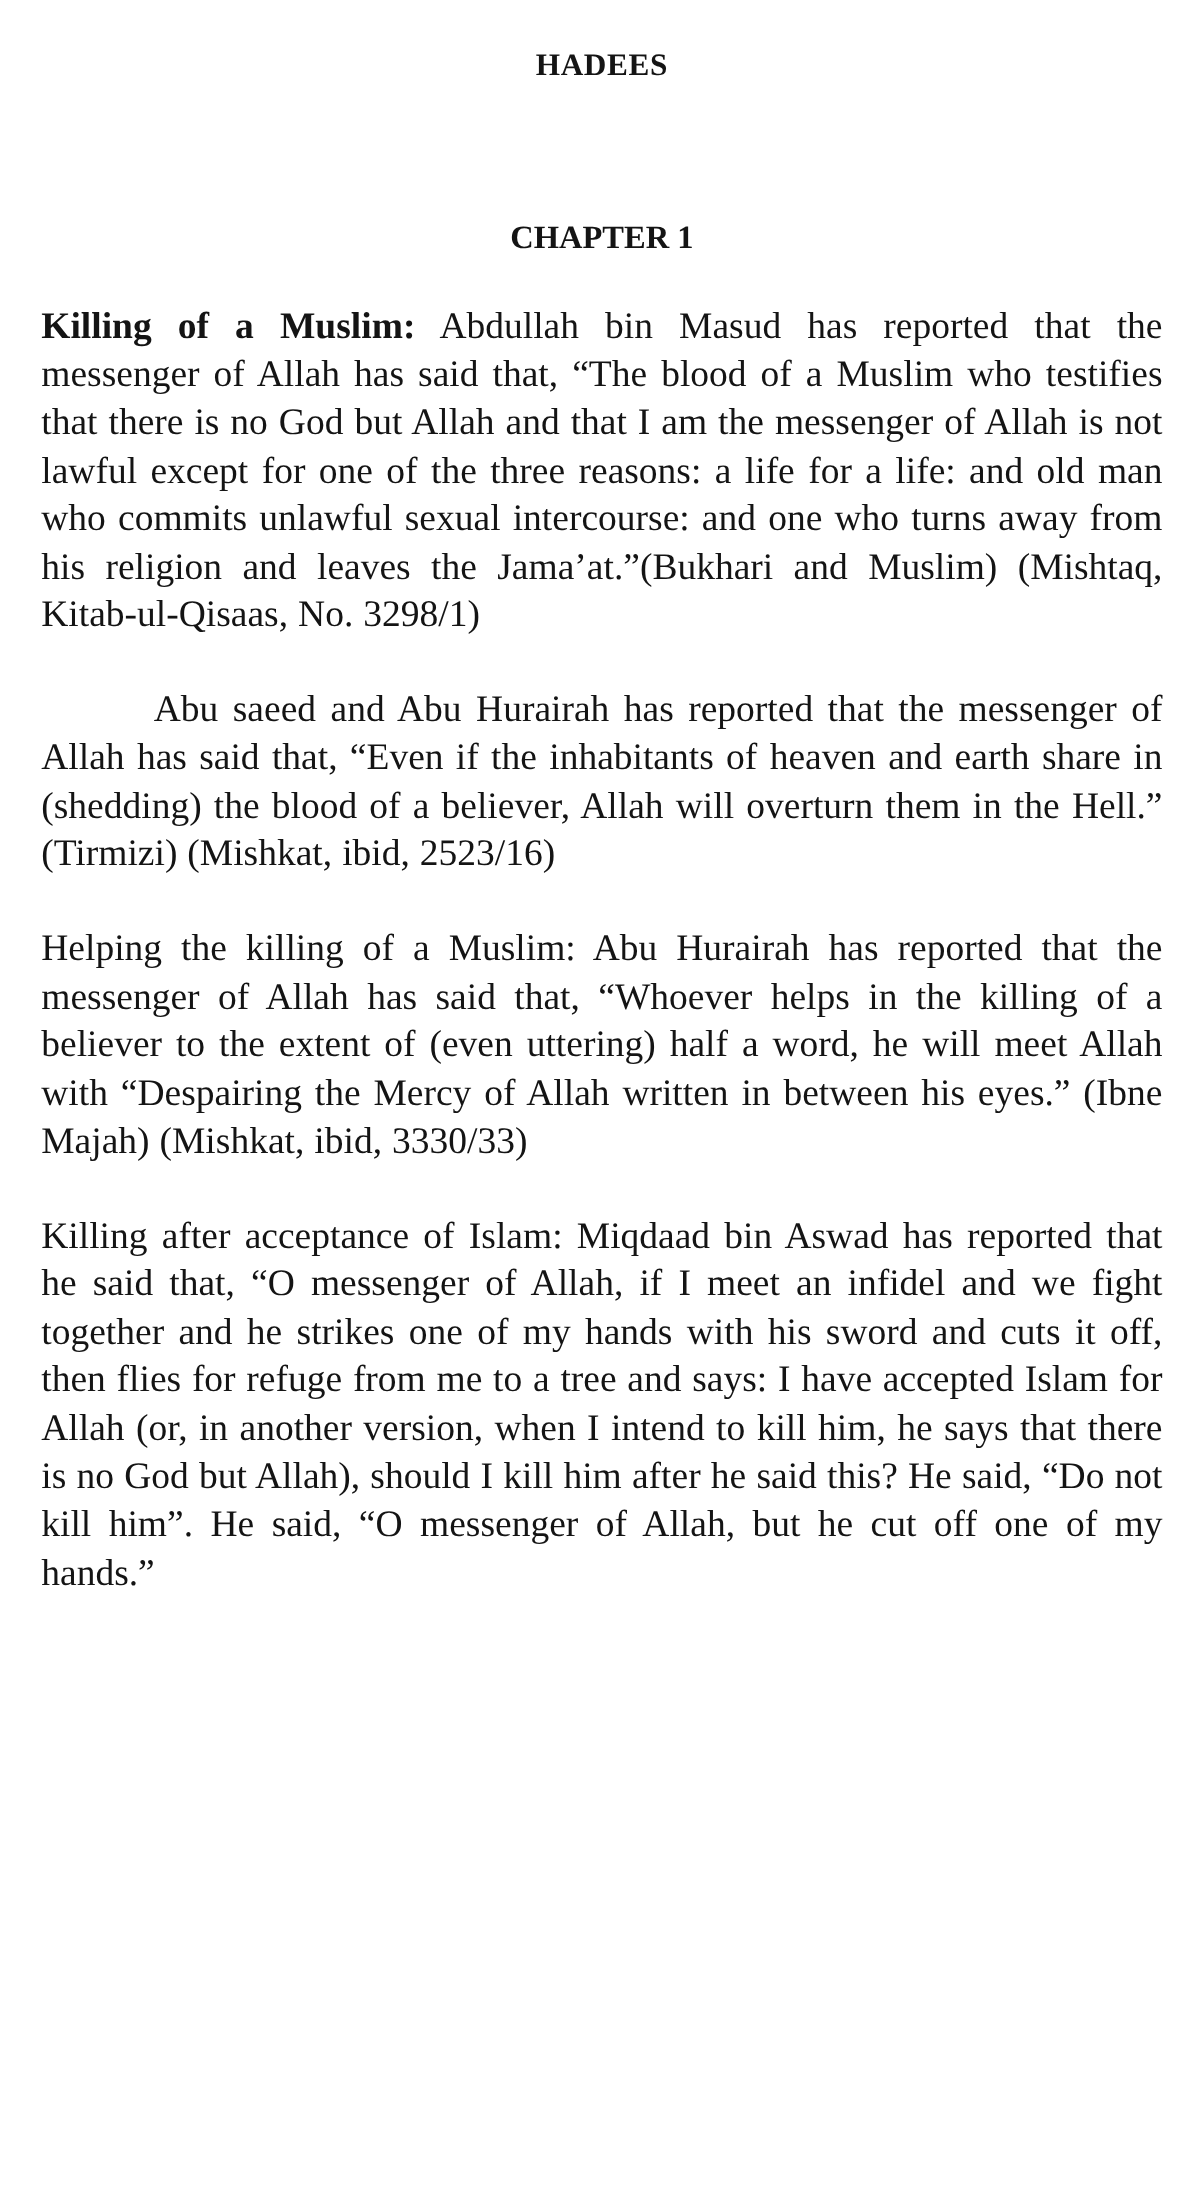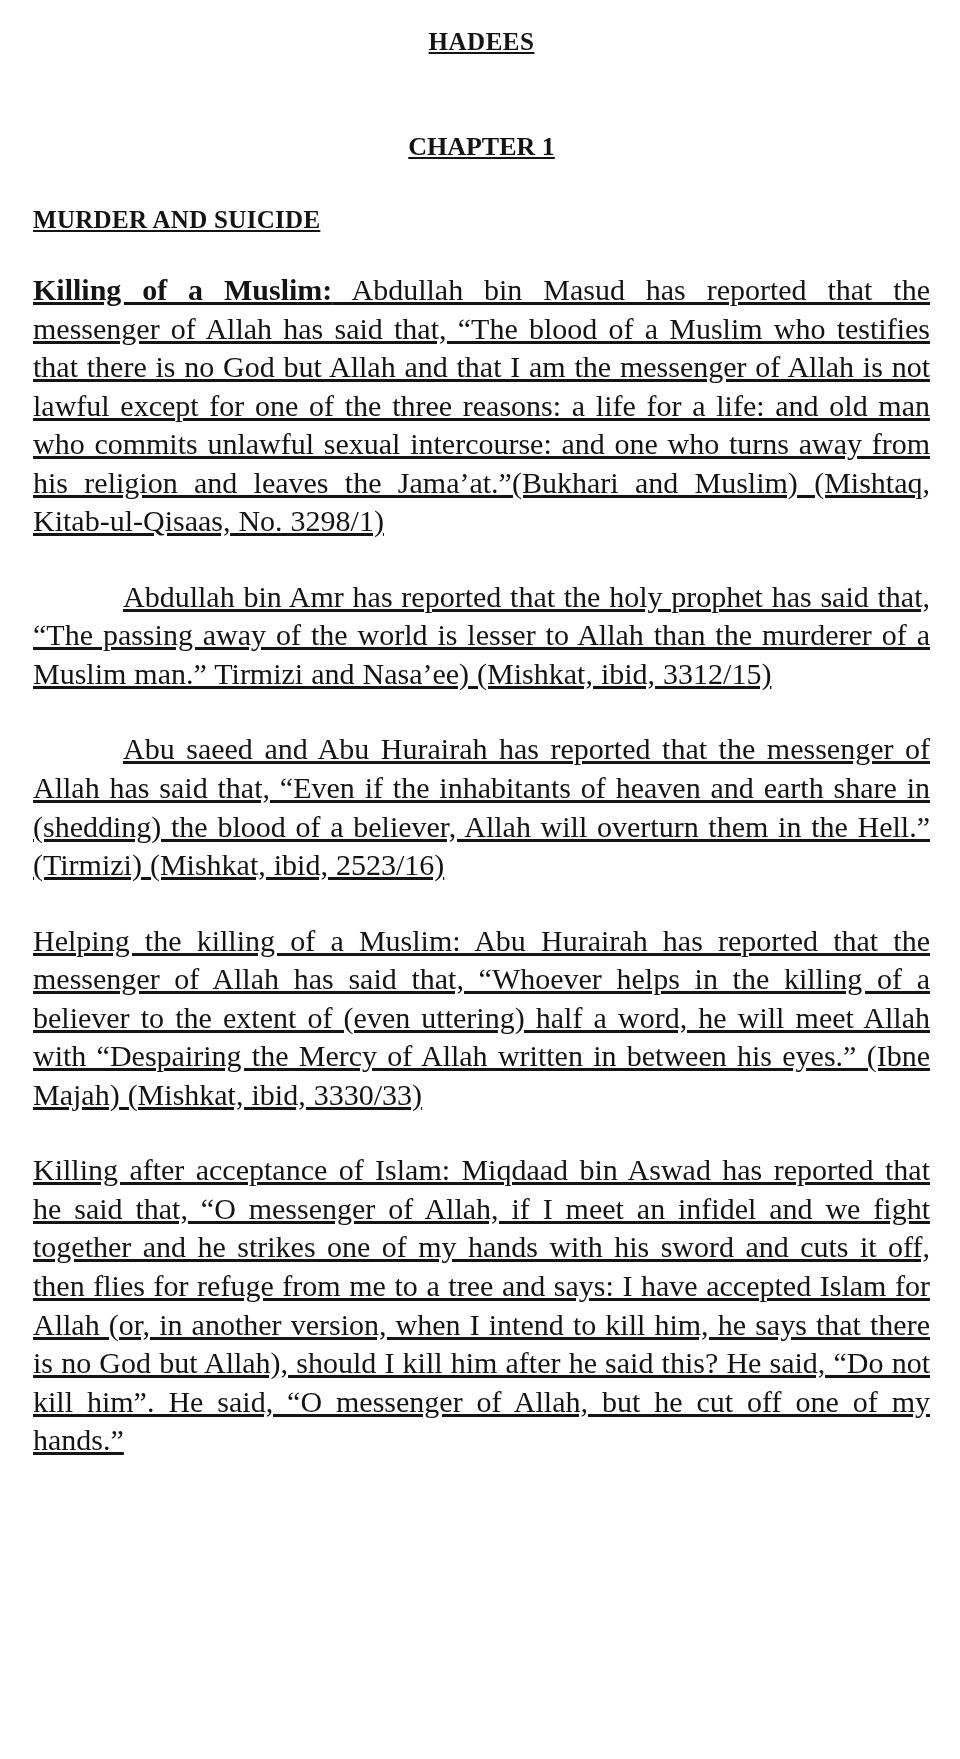--- a/index.html
+++ b/index.html
@@ -7,34 +7,33 @@
     background: #ffffff;
   }
   body {
     width: 960px;
     min-height: 1759px;
     margin: 0 auto;
     font-family: "Liberation Serif", serif;
     color: #141414;
   }
   .page {
-    padding: 28px 30px 60px 33px;
-    text-decoration: underline;
+    padding: 39px 30px 60px 33px;
   }
   .doc-title {
     text-align: center;
     font-size: 25px;
     font-weight: bold;
     letter-spacing: 0.5px;
   }
   .chapter-heading {
     text-align: center;
     font-size: 26px;
     font-weight: bold;
-    margin-top: 76px;
+    margin-top: 108px;
   }
   .section-heading {
     font-size: 25px;
     font-weight: bold;
     margin-top: 44px;
     letter-spacing: 0.3px;
   }
   .para {
     font-size: 30px;
     line-height: 1.285;
@@ -51,25 +50,23 @@
 </style>
 </head>
 <body>
 
 <div class="page">
 
   <h1 class="doc-title">HADEES</h1>
 
   <h2 class="chapter-heading">CHAPTER 1</h2>
 
-  <h3 class="section-heading">MURDER AND SUICIDE</h3>
 
   <p class="para"><strong class="lead">Killing of a Muslim:</strong><span> Abdullah bin Masud has reported that the messenger of Allah has said that, “The blood of a Muslim who testifies that there is no God but Allah and that I am the messenger of Allah is not lawful except for one of the three reasons: a life for a life: and old man who commits unlawful sexual intercourse: and one who turns away from his religion and leaves the Jama’at.”(Bukhari and Muslim) (Mishtaq, Kitab-ul-Qisaas, No. 3298/1)</span></p>
 
-  <p class="para indent"><span>Abdullah bin Amr has reported that the holy prophet has said that, “The passing away of the world is lesser to Allah than the murderer of a Muslim man.” Tirmizi and Nasa’ee) (Mishkat, ibid, 3312/15)</span></p>
 
   <p class="para indent"><span>Abu saeed and Abu Hurairah has reported that the messenger of Allah has said that, “Even if the inhabitants of heaven and earth share in (shedding) the blood of a believer, Allah will overturn them in the Hell.” (Tirmizi) (Mishkat, ibid, 2523/16)</span></p>
 
   <p class="para"><span>Helping the killing of a Muslim: Abu Hurairah has reported that the messenger of Allah has said that, “Whoever helps in the killing of a believer to the extent of (even uttering) half a word, he will meet Allah with “Despairing the Mercy of Allah written in between his eyes.” (Ibne Majah) (Mishkat, ibid, 3330/33)</span></p>
 
   <p class="para"><span>Killing after acceptance of Islam: Miqdaad bin Aswad has reported that he said that, “O messenger of Allah, if I meet an infidel and we fight together and he strikes one of my hands with his sword and cuts it off, then flies for refuge from me to a tree and says: I have accepted Islam for Allah (or, in another version, when I intend to kill him, he says that there is no God but Allah), should I kill him after he said this? He said, “Do not kill him”. He said, “O messenger of Allah, but he cut off one of my hands.”</span></p>
 
 </div>
 
 </body></html>

